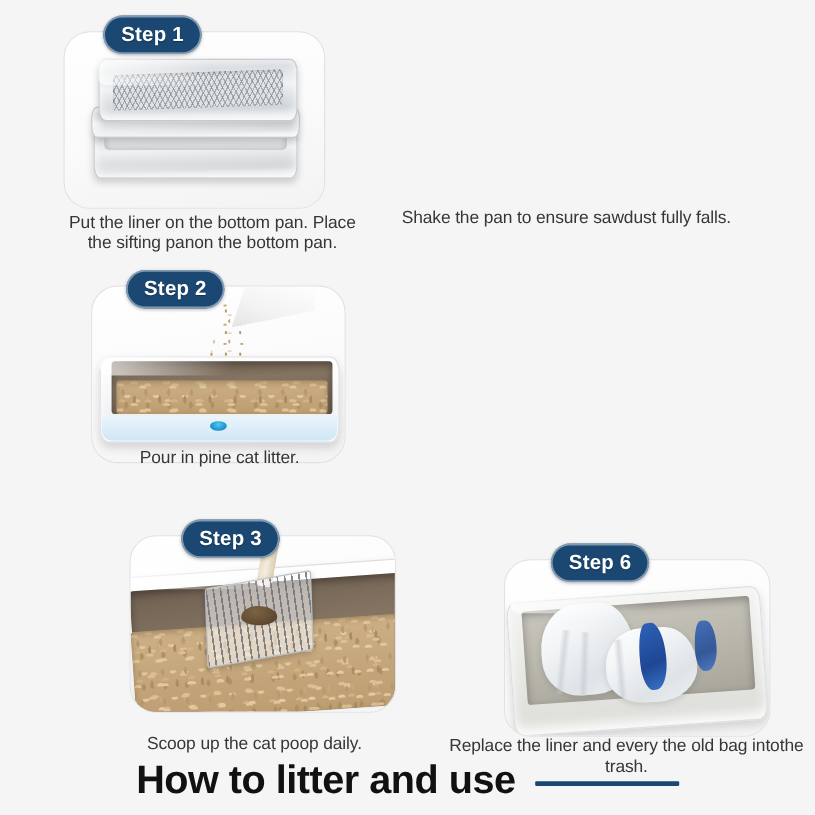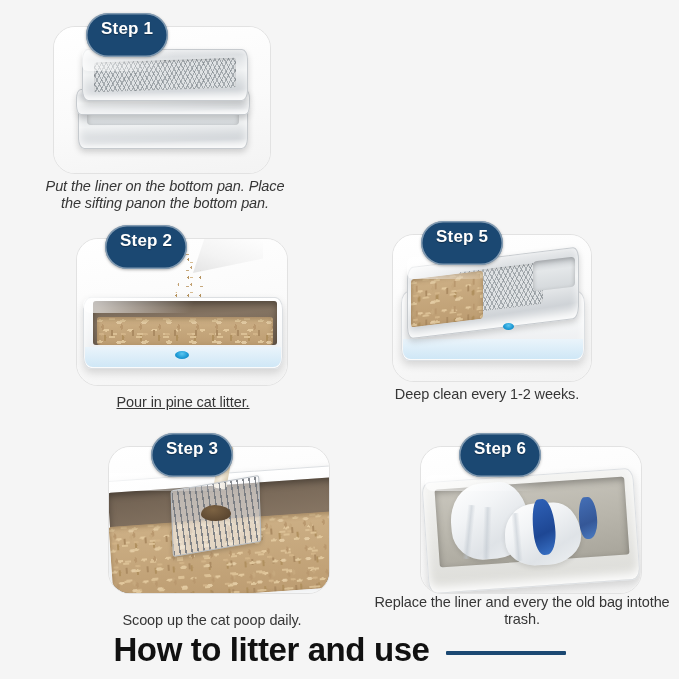--- a/index.html
+++ b/index.html
@@ -51,21 +51,21 @@
     z-index: 8;
     background: #1b4872;
     color: #ffffff;
     font-weight: bold;
     border-radius: 999px;
     text-align: center;
     white-space: nowrap;
     box-shadow: 0 1px 3px rgba(0,0,0,.30), inset 0 0 0 1.5px rgba(255,255,255,.45);
     letter-spacing: .2px;
     line-height: 1;
-    padding: 7px 15px 20px;
+    padding: 7px 15px 8px;
     font-size: 17px;
     text-shadow: 0 1px 1px rgba(0,0,0,.35);
   }
 
   .caption {
     position: absolute;
     width: 100%;
     text-align: center;
     font-size: 14.5px;
     line-height: 1.16;
@@ -280,26 +280,27 @@
 
         <div class="steel-pan" style="left:22px; top:62px; width:174px; height:26px; border-radius:5px/9px;"></div>
 
         <div class="steel-pan" style="left:28px; top:22px; width:166px; height:52px;"></div>
         <div class="mesh" style="left:40px; top:33px; width:142px; height:30px; transform:skewY(-2deg);"></div>
         <div class="glare" style="left:28px; top:22px; width:166px; height:22px; border-radius:6px;"></div>
       </div>
       <div class="badge" style="left:32px; top:-14px;">Step 1</div>
     </div>
 
-    <div class="caption" style="left:0; top:160px;font-style:italic;">Put the liner on the bottom pan. Place the sifting panon the bottom pan.</div>
+    <div class="caption" style="left:12px; top:160px;">Put the liner on the bottom pan. Place the sifting panon the bottom pan.</div>
   </div>
 
   <div class="step-block" style="left:352px; top:12px; width:280px; height:205px;">
 
 
+    <div class="caption" style="left:-40px; top:162px; width:320px;">Shake the pan to ensure sawdust fully falls.</div>
   </div>
 
   <div class="step-block" style="left:68px; top:228px; width:240px; height:190px;">
 
     <div class="step-card" style="left:8px; top:10px; width:212px; height:148px;">
       <div class="photo">
 
         <div class="bag-pour" style="left:116px; top:-4px; width:70px; height:38px;
              clip-path: polygon(18% 0%, 100% 0%, 100% 62%, 0% 100%);"></div>
         <div class="stream" style="left:92px; top:14px; width:40px; height:66px;
@@ -308,44 +309,23 @@
         <div class="white-pan" style="left:6px; top:58px; width:200px; height:72px;"></div>
         <div class="rim-blue" style="left:8px; top:108px; width:196px; height:20px;"></div>
         <div class="basin" style="left:16px; top:62px; width:184px; height:44px;"></div>
         <div class="pellets" style="left:20px; top:78px; width:176px; height:28px;"></div>
         <div class="plug" style="left:98px; top:112px; width:14px; height:8px;"></div>
         <div class="glare" style="left:6px; top:58px; width:200px; height:16px; border-radius:8px;"></div>
       </div>
       <div class="badge" style="left:28px; top:-14px;">Step 2</div>
     </div>
 
-    <div class="caption" style="left:-10px; top:166px; width:250px;text-decoration:underline;">Pour in pine cat litter.</div>
-  </div>
-
-  <div class="step-block" style="left:382px; top:222px; width:260px; height:200px;">
-
-    <div class="step-card" style="left:10px; top:12px; width:200px; height:148px;">
-      <div class="photo">
-
-        <div class="white-pan" style="left:8px; top:56px; width:184px; height:70px;"></div>
-        <div class="rim-blue" style="left:10px; top:104px; width:180px; height:20px;"></div>
-
-        <div class="steel-pan" style="left:14px; top:22px; width:172px; height:72px;
-             border-radius:6px/12px; transform:skewY(-7deg);"></div>
-        <div class="mesh" style="left:66px; top:32px; width:84px; height:42px; transform:skewY(-7deg);"></div>
-        <div class="steel-inner" style="left:140px; top:24px; width:42px; height:30px; transform:skewY(-7deg);"></div>
-        <div class="pellets" style="left:18px; top:40px; width:72px; height:48px; transform:skewY(-7deg);"></div>
-        <div class="plug" style="left:110px; top:88px; width:11px; height:7px;"></div>
-        <div class="glare" style="left:14px; top:22px; width:172px; height:22px; border-radius:6px;"></div>
-      </div>
-      <div class="badge" style="left:28px; top:-14px;">Step 5</div>
-    </div>
-
-    <div class="caption" style="left:-40px; top:164px; width:290px;">Deep clean every 1-2 weeks.</div>
-  </div>
+    <div class="caption" style="left:-10px; top:146px; width:250px;">Pour in pine cat litter.</div>
+  </div>
+
 
   <div class="step-block" style="left:100px; top:436px; width:250px; height:190px;">
 
     <div class="step-card" style="left:8px; top:10px; width:222px; height:148px;">
       <div class="photo">
 
         <div class="white-pan" style="left:-10px; top:26px; width:250px; height:130px; transform:rotate(-4deg);"></div>
         <div class="basin" style="left:2px; top:38px; width:226px; height:104px; transform:rotate(-4deg);"></div>
         <div class="pellets" style="left:2px; top:72px; width:224px; height:76px; transform:rotate(-4deg);"></div>
 
@@ -353,21 +333,21 @@
         <div class="scoop-head" style="left:62px; top:36px; width:90px; height:66px; transform:rotate(-10deg) skewX(-8deg);"></div>
         <div class="poop" style="left:92px; top:58px; width:30px; height:16px;"></div>
         <div class="glare" style="left:-10px; top:26px; width:250px; height:18px; border-radius:8px;"></div>
       </div>
       <div class="badge" style="left:42px; top:-14px;">Step 3</div>
     </div>
 
     <div class="caption" style="left:-28px; top:176px; width:280px;">Scoop up the cat poop daily.</div>
   </div>
 
-  <div class="step-block" style="left:412px; top:436px; width:250px; height:190px;">
+  <div class="step-block" style="left:412px; top:456px; width:250px; height:190px;">
 
     <div class="step-card" style="left:8px; top:10px; width:222px; height:148px;">
       <div class="photo">
 
         <div class="white-pan" style="left:4px; top:28px; width:212px; height:112px; transform:rotate(-4deg);
              background:linear-gradient(180deg,#f4f4f2 0%,#e9e9e6 45%,#dcdcd8 100%);"></div>
         <div class="basin-light" style="left:16px; top:36px; width:190px; height:78px; transform:rotate(-4deg);
              background:linear-gradient(175deg,#c9c6bd 0%,#b8b5ab 55%,#a8a59b 100%);"></div>
 
         <div class="bag" style="left:30px; top:36px; width:78px; height:76px; transform:rotate(-5deg);"></div>

